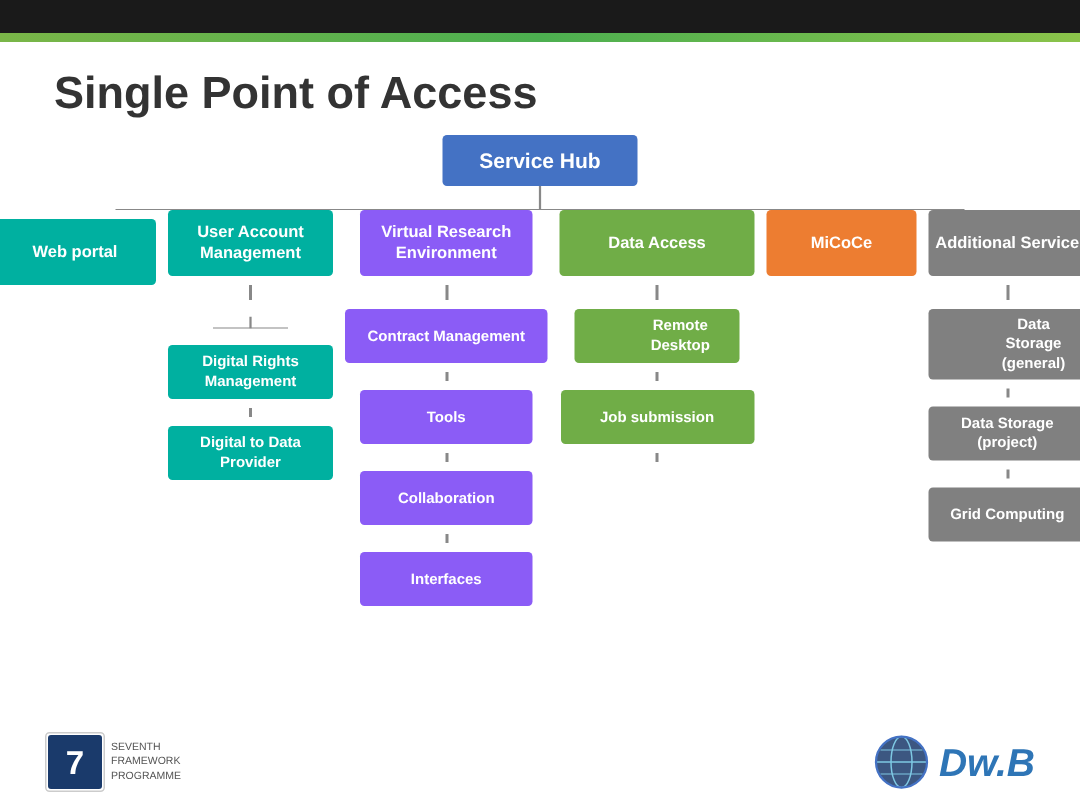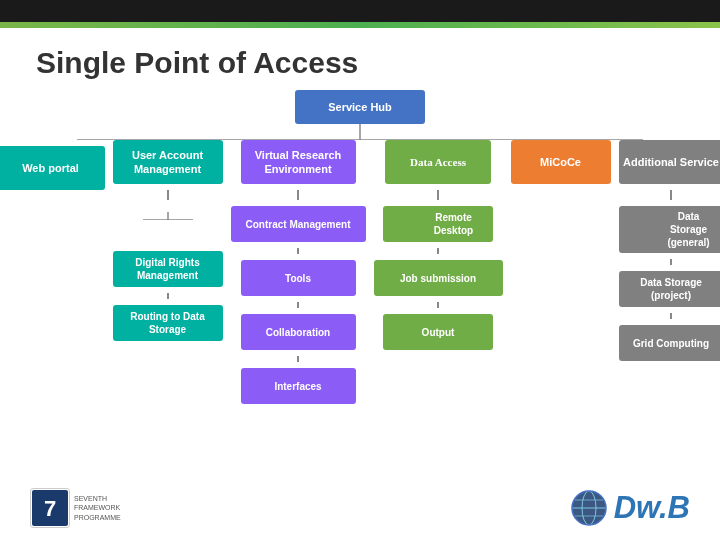--- a/index.html
+++ b/index.html
@@ -64,21 +64,21 @@
     }
     .service-hub {
       width: 130px;
       height: 34px;
       background: #4472c4;
       color: #fff;
       border-radius: 3px;
       display: flex;
       align-items: center;
       justify-content: center;
-      font-size: 11px;
+      font-size: 14px;
       font-weight: 700;
     }
 
     .col {
       display: flex;
       flex-direction: column;
       align-items: center;
       gap: 6px;
     }
 
@@ -140,21 +140,21 @@
       color: #555;
       line-height: 1.4;
       max-width: 80px;
     }
     .dwb-logo {
       display: flex;
       align-items: center;
       gap: 6px;
     }
     .dwb-text {
-      font-size: 31px;
+      font-size: 26px;
       font-weight: 900;
       color: #2e75b6;
       font-style: italic;
     }
     .row-2 {
       display: flex;
       flex-direction: row;
       justify-content: center;
       align-items: flex-start;
       gap: 8px;
@@ -199,47 +199,46 @@
     <div class="col">
       <div class="main-node bg-teal2" style="width:110px;">User Account Management</div>
 
       <div style="width:2px;height:10px;background:#888;margin:0 auto;"></div>
       <div style="position:relative;width:110px;">
         <svg width="110" height="8">
             <line x1="55" y1="0" x2="55" y2="8" stroke="#888" stroke-width="1.5"></line>
             <line x1="30" y1="8" x2="80" y2="8" stroke="#888" stroke-width="1.5"></line>
           </svg>
       </div>
-      <div style="display:flex;gap:6px;margin-top:21px;">
+      <div style="display:flex;gap:6px;">
         <div class="child-node bg-teal" style="width:110px;">Digital Rights Management</div>
       </div>
       <div style="width:2px;height:6px;background:#888;margin:0 auto;"></div>
-      <div class="child-node bg-teal" style="width:110px;">Routing to Data Storage</div>
+      <div class="child-node bg-teal" style="width:110px;">Digital to Data Provider</div>
     </div>
 
     <div class="col">
       <div class="main-node bg-blue" style="width:115px;">Virtual Research Environment</div>
       <div style="width:2px;height:10px;background:#888;margin:0 auto;"></div>
       <div class="child-node bg-blue" style="width:135px;">Contract Management</div>
       <div style="width:2px;height:6px;background:#888;margin:0 auto;"></div>
       <div class="child-node bg-blue" style="width:115px;">Tools</div>
       <div style="width:2px;height:6px;background:#888;margin:0 auto;"></div>
       <div class="child-node bg-blue" style="width:115px;">Collaboration</div>
       <div style="width:2px;height:6px;background:#888;margin:0 auto;"></div>
       <div class="child-node bg-blue" style="width:115px;">Interfaces</div>
     </div>
 
     <div class="col">
-      <div class="main-node bg-green" style="width:106px;font-family:Liberation Serif, serif;">Data Access</div>
+      <div class="main-node bg-green" style="width:130px;">Data Access</div>
       <div style="width:2px;height:10px;background:#888;margin:0 auto;"></div>
       <div class="child-node bg-green" style="width:110px;padding-left:36px;">Remote Desktop</div>
       <div style="width:2px;height:6px;background:#888;margin:0 auto;"></div>
       <div class="child-node bg-green" style="width:129px;">Job submission</div>
       <div style="width:2px;height:6px;background:#888;margin:0 auto;"></div>
-      <div class="child-node bg-green" style="width:110px;">Output</div>
     </div>
 
     <div class="col">
       <div class="main-node bg-orange" style="width:100px;">MiCoCe</div>
     </div>
 
     <div class="col">
       <div class="main-node bg-gray" style="width:105px;">Additional Service</div>
       <div style="width:2px;height:10px;background:#888;margin:0 auto;"></div>
       <div class="child-node bg-gray" style="width:105px;padding-left:40px;">Data Storage (general)</div>

